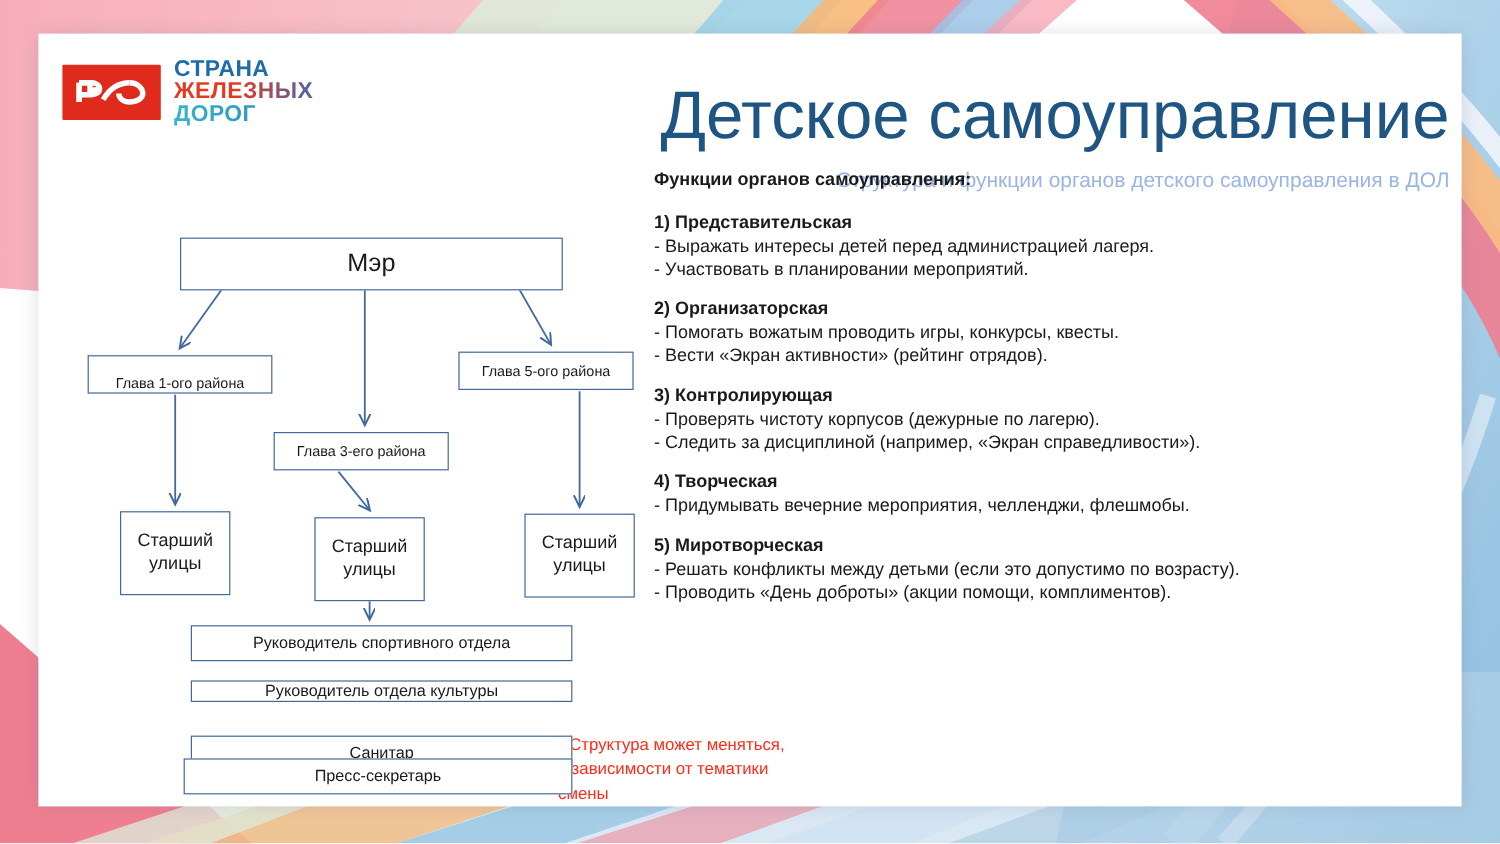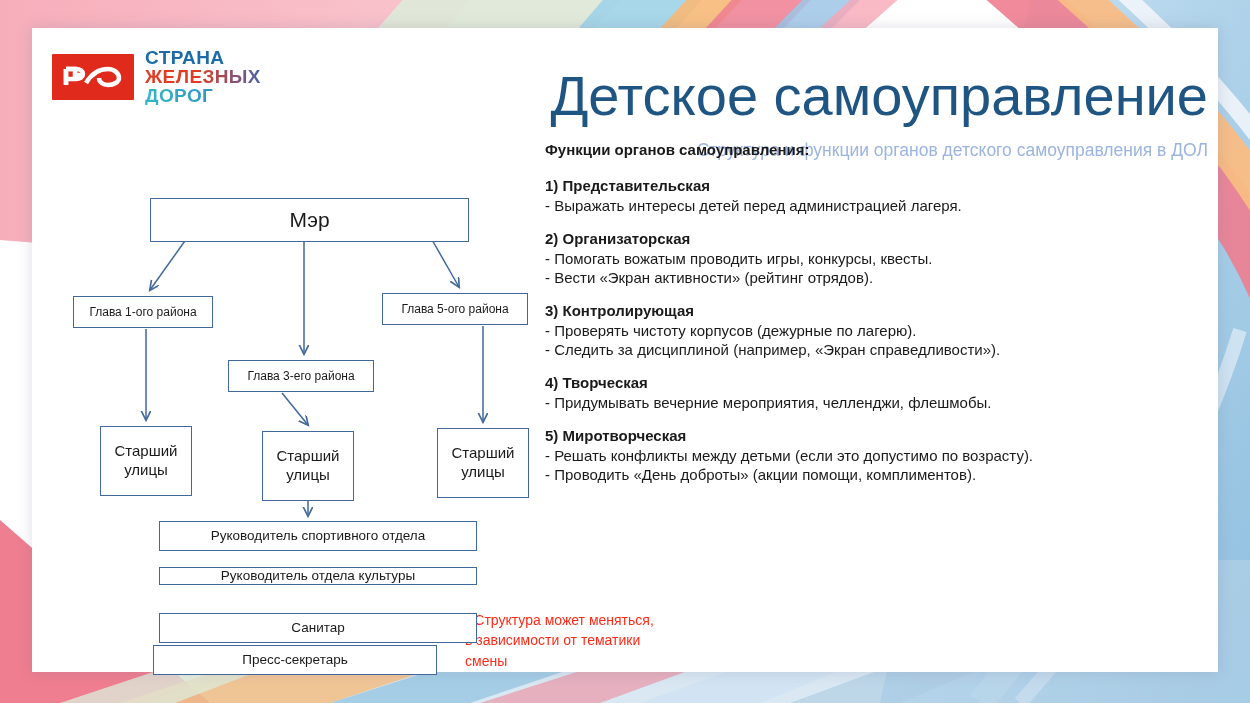--- a/index.html
+++ b/index.html
@@ -148,20 +148,21 @@
 
   <div id="title">Детское самоуправление</div>
   <div id="subtitle">Структура и функции органов детского самоуправления в ДОЛ</div>
 
   <div id="functions">
     <div class="fn-title">Функции органов самоуправления:</div>
     <div id="fn-groups">
         <div class="fn-group">
           <div class="fn-head">1) Представительская</div>
           <div class="fn-line">- Выражать интересы детей перед администрацией лагеря.</div>
+          <div class="fn-line">- Участвовать в планировании мероприятий.</div>
         </div>
         <div class="fn-group">
           <div class="fn-head">2) Организаторская</div>
           <div class="fn-line">- Помогать вожатым проводить игры, конкурсы, квесты.</div>
           <div class="fn-line">- Вести «Экран активности» (рейтинг отрядов).</div>
         </div>
         <div class="fn-group">
           <div class="fn-head">3) Контролирующая</div>
           <div class="fn-line">- Проверять чистоту корпусов (дежурные по лагерю).</div>
           <div class="fn-line">- Следить за дисциплиной (например, «Экран справедливости»).</div>
@@ -205,21 +206,21 @@
 
         <path d="M451,298 L451,394"></path>
 
         <path d="M276,473 L276,488"></path>
       </g>
     </svg>
     <div id="chart-nodes">
         <div class="node n-mayor" style="left: 118px; top: 170px; width: 319px; height: 44px; border-color: rgb(65, 105, 157);">
           <span style="white-space: pre-line;">Мэр</span>
         </div>
-        <div class="node n-head" style="left: 41px; top: 268px; width: 140px; height: 32px; border-color: rgb(65, 105, 157);">
+        <div class="node n-head" style="left: 41px; top: 268px; width: 154px; height: 32px; border-color: rgb(65, 105, 157); align-items: flex-end;">
           <span style="white-space: pre-line;">Глава 1-ого района</span>
         </div>
         <div class="node n-head" style="left: 350px; top: 265px; width: 146px; height: 32px; border-color: rgb(65, 105, 157);">
           <span style="white-space: pre-line;">Глава 5-ого района</span>
         </div>
         <div class="node n-head" style="left: 196px; top: 332px; width: 146px; height: 32px; border-color: rgb(65, 105, 157);">
           <span style="white-space: pre-line;">Глава 3-его района</span>
         </div>
         <div class="node n-street" style="left: 68px; top: 398px; width: 92px; height: 70px; border-color: rgb(65, 105, 157);">
           <span style="white-space: pre-line;">Старший
@@ -235,19 +236,19 @@
         </div>
         <div class="node n-dept" style="left: 127px; top: 493px; width: 318px; height: 30px; border-color: rgb(65, 105, 157);">
           <span style="white-space: pre-line;">Руководитель спортивного отдела</span>
         </div>
         <div class="node n-dept" style="left: 127px; top: 539px; width: 318px; height: 18px; border-color: rgb(65, 105, 157);">
           <span style="white-space: pre-line;">Руководитель отдела культуры</span>
         </div>
         <div class="node n-dept" style="left: 127px; top: 585px; width: 318px; height: 30px; border-color: rgb(65, 105, 157);">
           <span style="white-space: pre-line;">Санитар</span>
         </div>
-        <div class="node n-dept" style="left: 121px; top: 617px; width: 284px; height: 30px; border-color: rgb(65, 105, 157);">
+        <div class="node n-dept" style="left: 121px; top: 604px; width: 324px; height: 30px; border-color: rgb(65, 105, 157);">
           <span style="white-space: pre-line;">Пресс-секретарь</span>
         </div>
       </div>
   </div>
 
 </div>
 
 </body></html>

